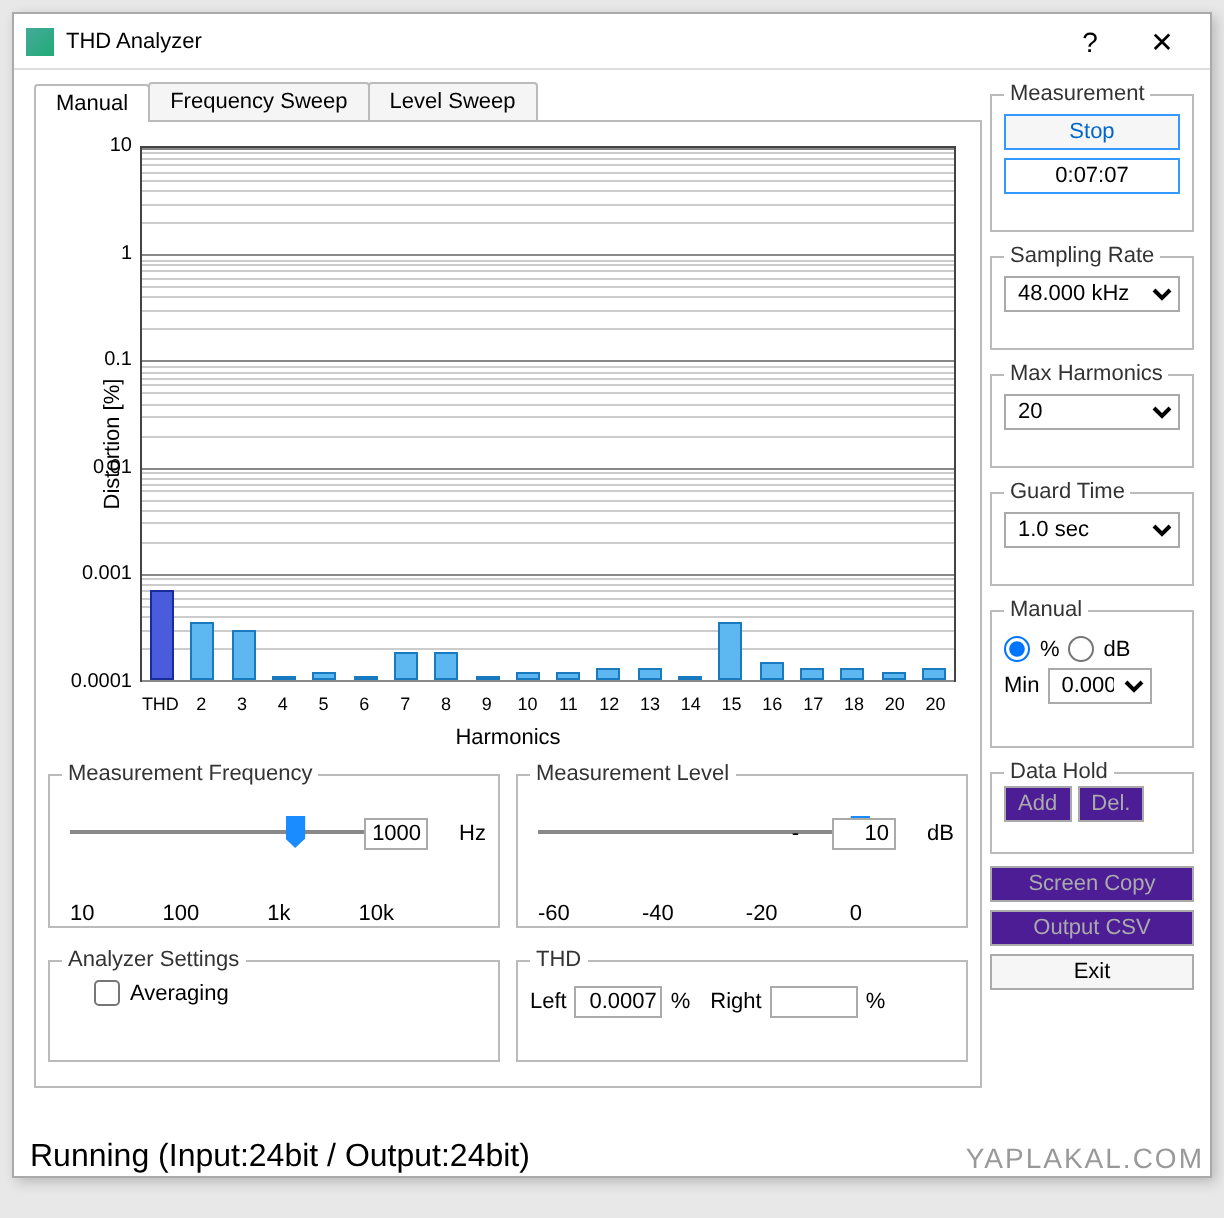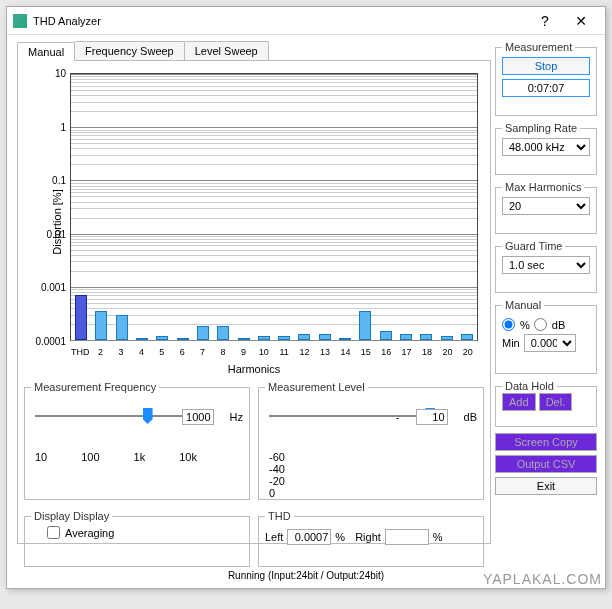--- a/index.html
+++ b/index.html
@@ -12,21 +12,21 @@
   .body { display:flex; height:520px;}
   .left { flex:1; padding:6px 4px 6px 10px; position:relative;}
   .right { width:110px; padding:6px 8px 6px 0;}
   .tabs { display:flex;}
   .tab { padding:3px 10px; border:1px solid #bbb; border-bottom:none; background:#f5f5f5; border-radius:2px 2px 0 0; margin-right:-1px; cursor:pointer;}
   .tab.active { background:#fff; position:relative; top:1px;}
   .tabpanel { border:1px solid #bbb; padding:6px; height:484px; background:#fff;}
   fieldset { border:1px solid #bbb; margin:0 0 6px 0; padding:4px 6px 18px 6px;}
   legend { padding:0 3px; color:#333;}
   .btn { border:1px solid #aaa; background:#f6f6f6; padding:2px 6px; cursor:pointer; text-align:center;}
-  .btn.disabled{color:#aaa; background:#6d28d9;}
+  .btn.disabled{color:#aaa; background:#4c1d95;}
   .btn.wide{display:block; width:100%; margin-bottom:4px;}
   .btn.stop{border:1px solid #3399ff; color:#0066cc; font-weight:400;}
   .time{display:block; text-align:center; border:1px solid #3399ff; padding:2px 0; margin-top:4px;}
   select,input[type=text]{border:1px solid #aaa; background:#fff; padding:1px 2px; font-size:11px;}
   label{display:inline-flex; align-items:center; gap:3px;}
   .row{display:flex; align-items:center; gap:4px; margin:3px 0;}
   .scalebox select{width:52px;}
   
   .chart { position:relative; height:310px; border:none;}
   .plot { position:absolute; left:46px; top:6px; right:6px; bottom:36px; border:1px solid #444; background:#fff;}
@@ -40,21 +40,21 @@
   .bar.thd{ background:#4a5bdc; border-color:#1a2b9c;}
   
   .bpanels{ display:flex; gap:8px; margin-top:4px;}
   .bpanels fieldset{flex:1;}
   .slider{position:relative; height:28px; margin:6px 0 2px 0;}
   .track{position:absolute; left:4px; right:50px; top:12px; height:2px; background:#888;}
   .thumb{position:absolute; top:5px; width:10px; height:16px; background:#1a8cff; clip-path:polygon(0 0,100% 0,100% 70%,50% 100%,0 70%);}
   .ticks{position:absolute; left:4px; right:50px; top:18px; display:flex; justify-content:space-between; font-size:9px;}
   .sval{position:absolute; right:0; top:6px; display:flex; align-items:center; gap:16px;}
   .sval input{width:32px; text-align:right;}
-  .status{position:absolute; left:0; right:0; bottom:0; height:20px; padding:2px 8px; font-size:10px;text-align:center;}
+  .status{position:absolute; left:0; right:0; bottom:0; height:20px; padding:2px 8px; font-size:16px;}
   .wm{position:absolute; right:10px; bottom:22px; font-size:14px; color:#999; letter-spacing:1px; font-weight:300;}
   input[type=checkbox],input[type=radio]{margin:0 2px 0 0;}
 </style>
 </head>
 <body>
 
 <div class="window">
   <div class="titlebar">
     <div class="ticon"></div>
     <span class="ttext">THD Analyzer</span>
@@ -197,32 +197,32 @@
             <legend>Measurement Level</legend>
             <div class="slider">
               <div class="track"></div>
               <div class="thumb" id="lthumb" style="left: calc(78% - 5px);"></div>
               <div class="sval">
                 <span>-</span>
                 <input type="text" value="10" style="">
                 <span>dB</span>
               </div>
             </div>
-            <div class="ticks" style="position:relative; display:flex; justify-content:space-between; margin-right:50px;flex-direction:column;">
+            <div class="ticks" style="position:relative; display:flex; justify-content:space-between; margin-right:50px;">
               <span>-60</span>
               <span>-40</span>
               <span>-20</span>
               <span>0</span>
             </div>
           </fieldset>
         </div>
 
         <div class="bpanels">
           <fieldset>
-            <legend>Display Display</legend>
+            <legend>Analyzer Settings</legend>
             <label style="margin-left:16px;">
               <input type="checkbox" style="">
               <span>Averaging</span>
             </label>
           </fieldset>
 
           <fieldset>
             <legend>THD</legend>
             <div class="row">
               <span>Left</span>

